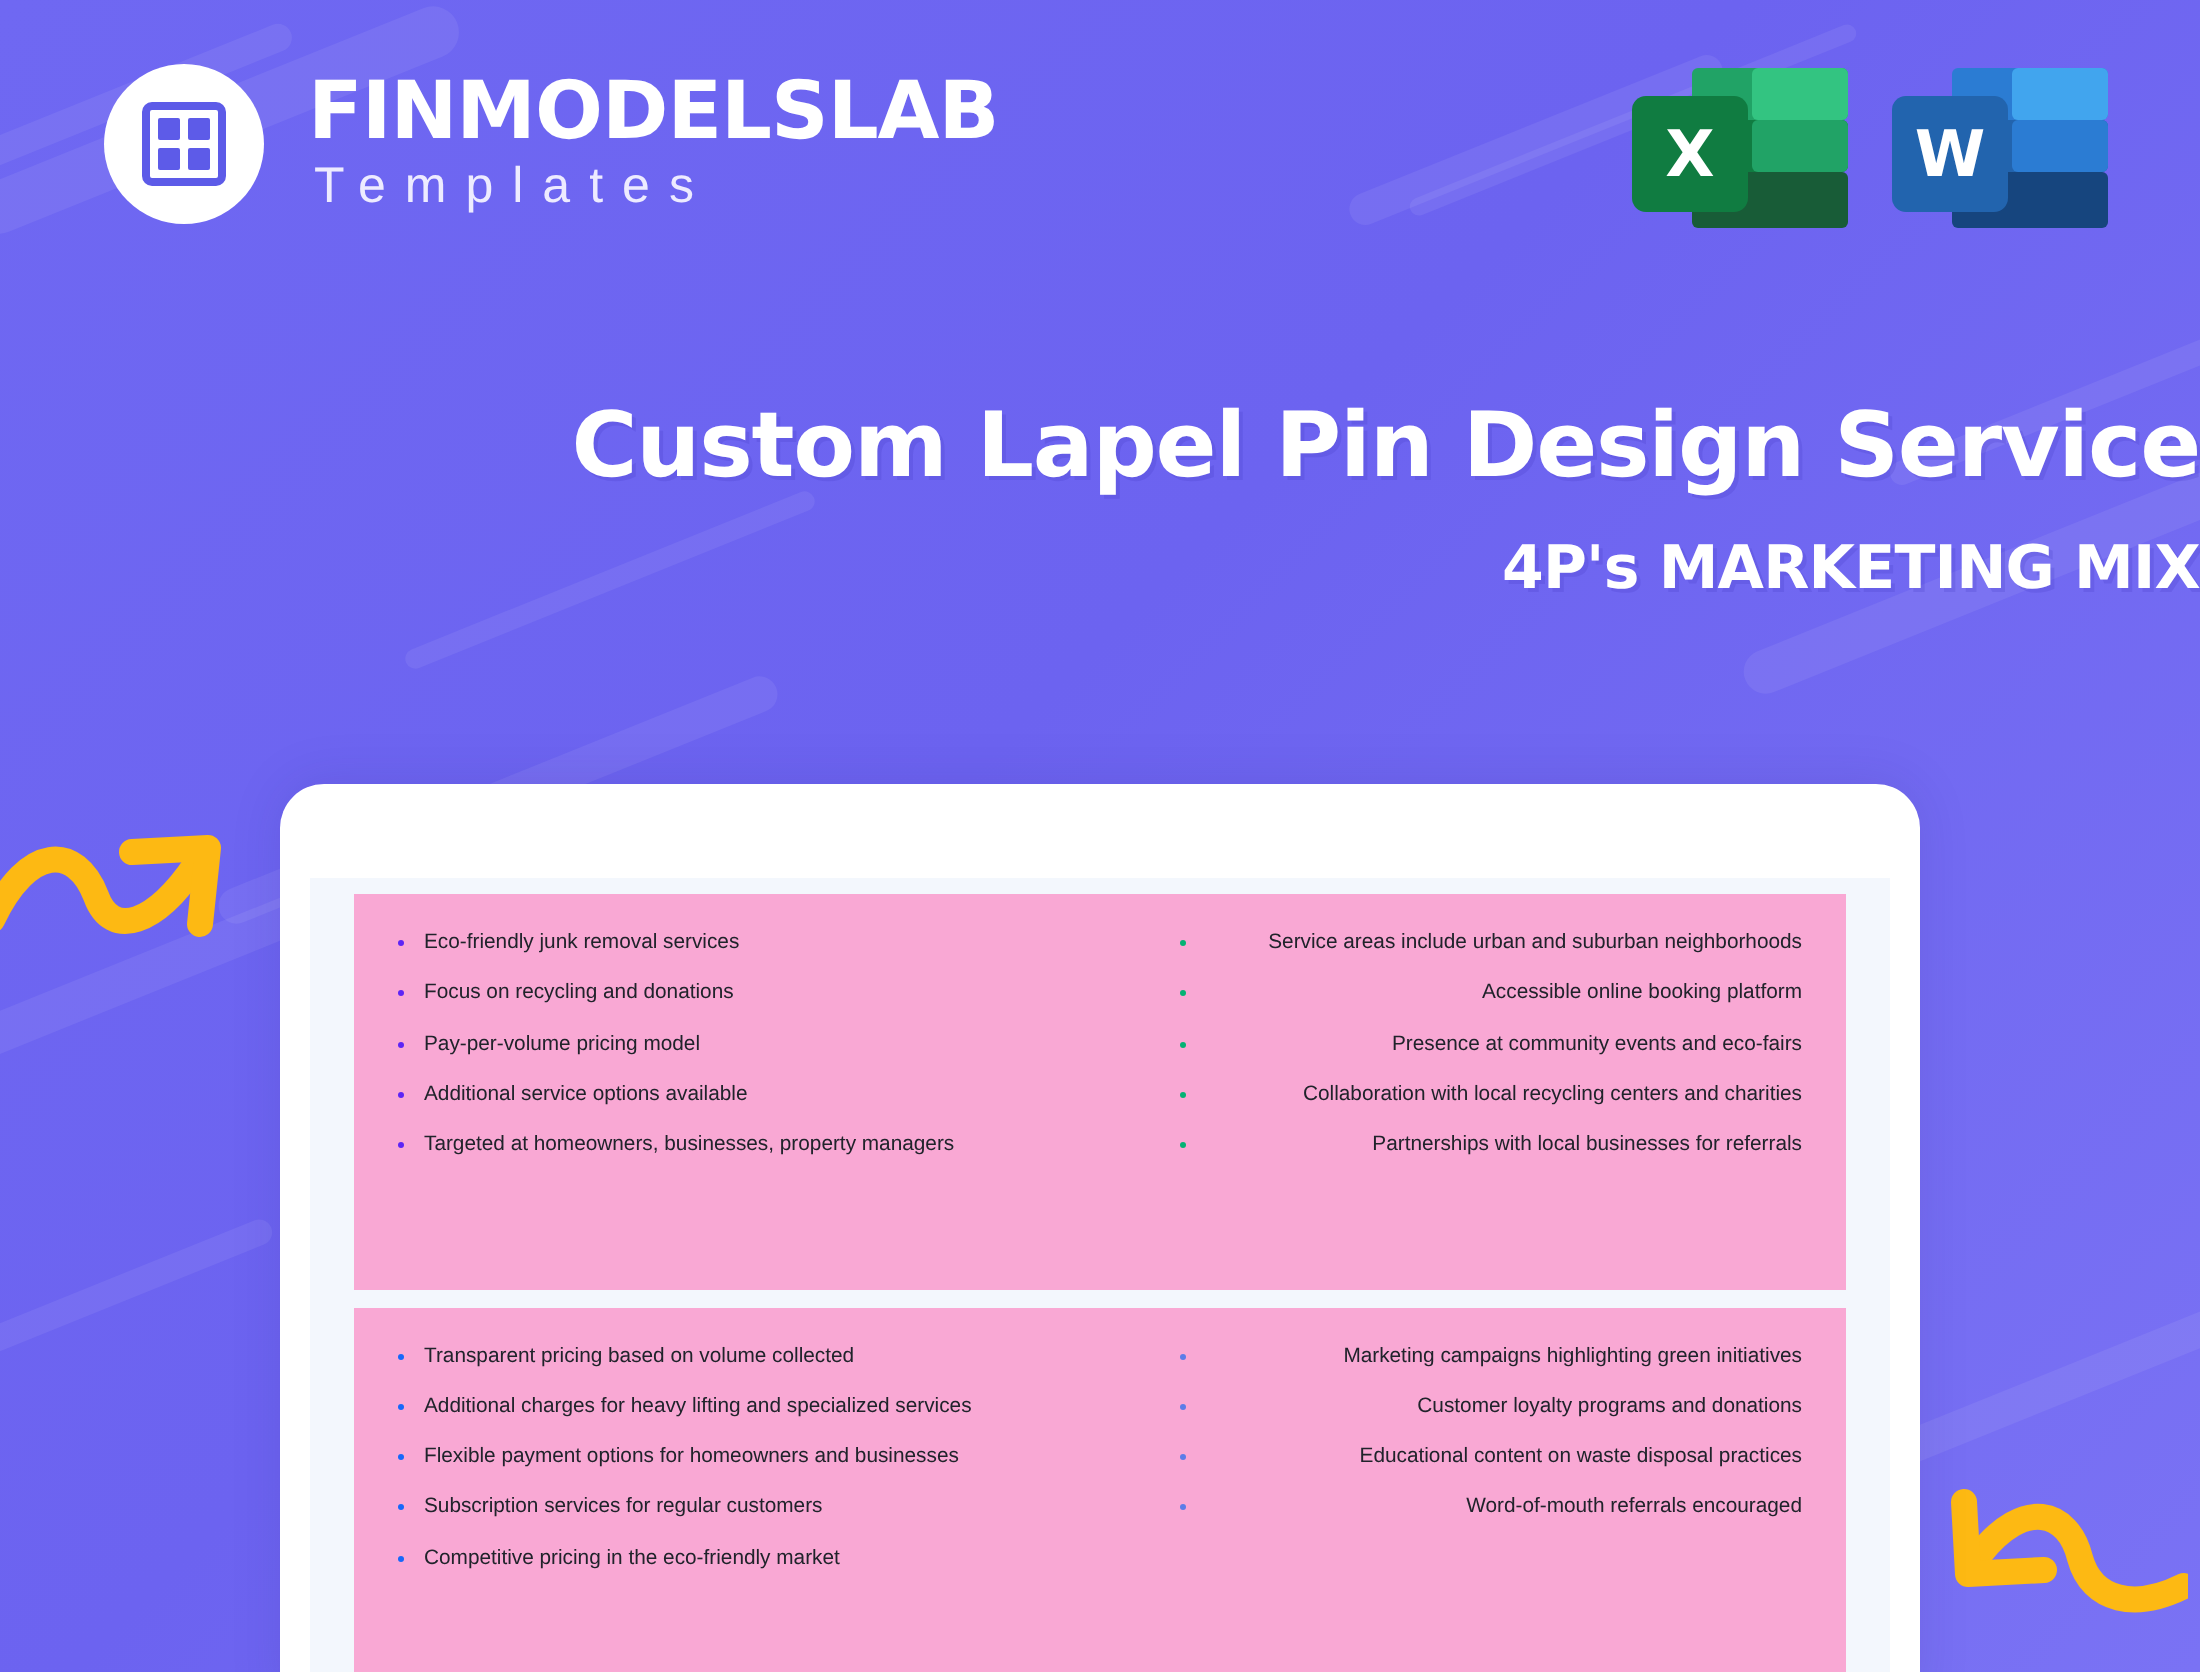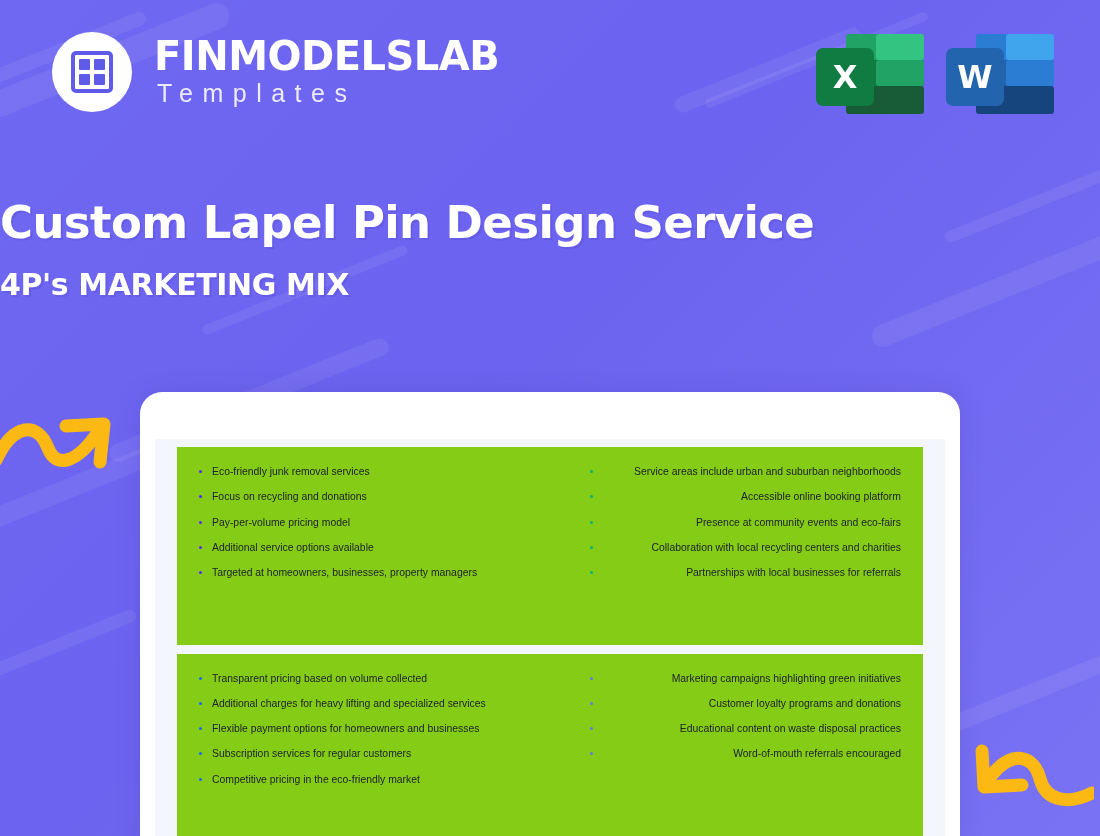--- a/index.html
+++ b/index.html
@@ -67,21 +67,21 @@
   .office-icons {
     position: absolute; right: 46px; top: 28px;
     display: flex; gap: 22px;
   }
   .office-icon { position: relative; width: 108px; height: 92px; }
   .oi-sheet { position: absolute; border-radius: 3px; }
 
   
   .title-block {
     position: absolute; left: 0; right: 0; top: 196px;
-    text-align: left;
+    text-align: right;
   }
   .title-l1 {
     color: #ffffff; font-size: 45px; font-weight: 800;
     letter-spacing: -0.6px; font-family: "DejaVu Sans", sans-serif;
     text-shadow: 2px 2px 0 rgba(60,50,190,0.18);
   }
   .title-l2 {
     color: #ffffff; font-size: 30px; font-weight: 800; margin-top: 18px;
     letter-spacing: -0.4px; font-family: "DejaVu Sans", sans-serif;
     text-shadow: 2px 2px 0 rgba(60,50,190,0.18);
@@ -109,21 +109,21 @@
 
   .grid {
     position: absolute; left: 22px; top: 8px;
     width: 746px; height: 404px;
     display: grid;
     grid-template-columns: 1fr 1fr;
     grid-template-rows: 1fr 1fr;
     gap: 9px 0;
   }
   .cell {
-    background: #84cc16;
+    background: #f9a8d4;
     padding: 18px 22px 10px 22px;
     position: relative;
   }
   .cell.right { padding-left: 40px; text-align: right; }
   .cell.left  { padding-right: 40px; }
 
   ul.bullets { list-style: none; }
   ul.bullets li {
     position: relative;
     padding-left: 13px;

